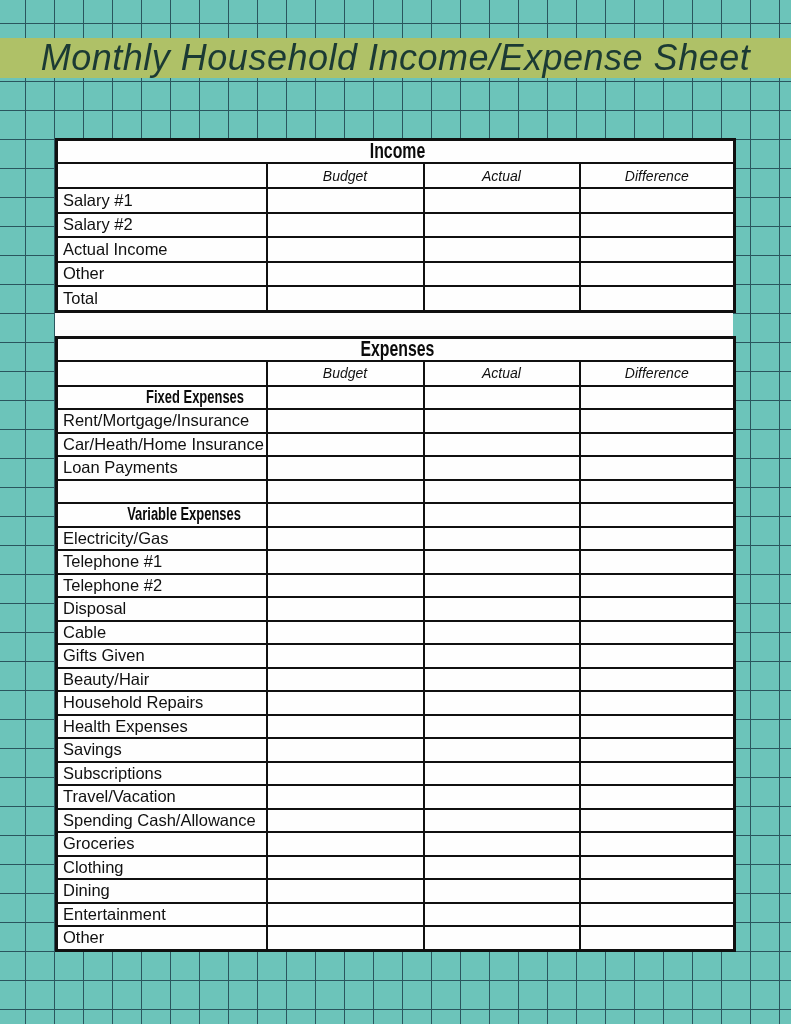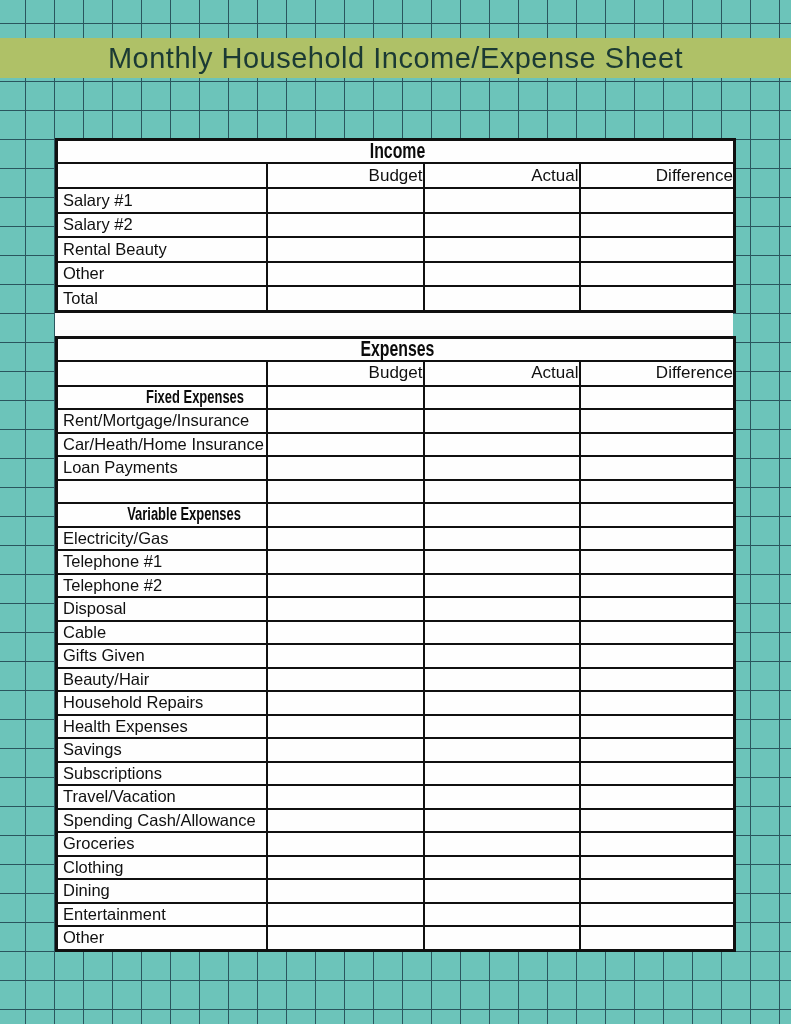--- a/index.html
+++ b/index.html
@@ -14,21 +14,21 @@
     background-position:-4px -6px;
     overflow:hidden;
     font-family:"Liberation Sans", sans-serif;
   }
   .title-banner {
     position:absolute; top:38px; left:0; width:791px; height:40px;
     background:var(--accent,#afc167);
     display:flex; align-items:center; justify-content:center;
   }
   .title-banner .title-text {
-    font-size:29px; color:var(--titlecolor,#1b3a34); letter-spacing:.5px; white-space:nowrap;
+    font-size:36px; color:var(--titlecolor,#1b3a34); letter-spacing:.5px; white-space:nowrap;font-style:italic;
   }
   .sheet { position:absolute; left:55px; top:138px; width:678px; }
   table.budget-table {
     border-collapse:collapse; table-layout:fixed; width:678px;
     background:#ffffff; border:3px solid var(--bordercolor,#101010);padding-left:41px;
   }
   table.budget-table td {
     border:2px solid var(--bordercolor,#101010);
     background:var(--cellbg,#fefefe);
     font-size:16.5px; color:#101010;
@@ -38,21 +38,21 @@
   td.banner-cell {
     background:var(--accent,#afc167); text-align:center; padding:0; height:20px;
   }
   .condensed {
     display:inline-block; font-weight:bold; color:#0b0b0b;
     transform:scaleX(.72); transform-origin:center;
     font-family:"Liberation Sans", sans-serif;
   }
   .condensed.lg { font-size:22px; line-height:20px; }
   .condensed.sm { font-size:18px; line-height:18px; }
-  tr.colhead-row td { height:23px; text-align:right; padding:0; font-size:17px; }
+  tr.colhead-row td { height:23px; text-align:center; padding:0; font-size:14px;font-style:italic; }
   tr.income-row td { height:22.5px; }
   tr.expense-row td { height:21.5px; }
   td.section-cell { background:var(--accent,#afc167); text-align:right; padding:0; }
   td.value-cell { background:#ffffff; }
   .spacer { width:678px; height:23px; background:#fdfdfd; }
 </style>
 </head>
 <body>
 
 <div class="page" style="--teal: #6cc4ba; --gridline: #2a565e; --accent: #afc167; --bordercolor: #101010; --cellbg: #fefefe; --titlecolor: #1b3a34;">
@@ -89,21 +89,21 @@
             <td class="value-cell"></td>
             <td class="value-cell"></td>
           </tr>
           <tr class="income-row">
             <td>Salary #2</td>
             <td class="value-cell"></td>
             <td class="value-cell"></td>
             <td class="value-cell"></td>
           </tr>
           <tr class="income-row">
-            <td>Rental Beauty</td>
+            <td>Actual Income</td>
             <td class="value-cell"></td>
             <td class="value-cell"></td>
             <td class="value-cell"></td>
           </tr>
           <tr class="income-row">
             <td>Other</td>
             <td class="value-cell"></td>
             <td class="value-cell"></td>
             <td class="value-cell"></td>
           </tr>

